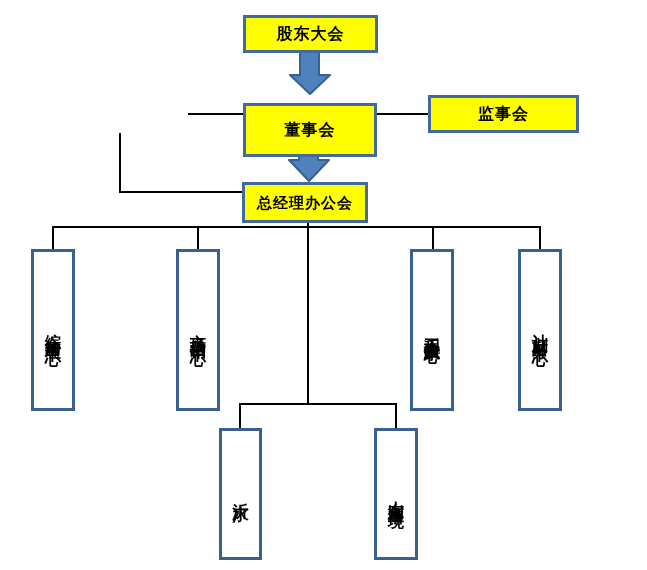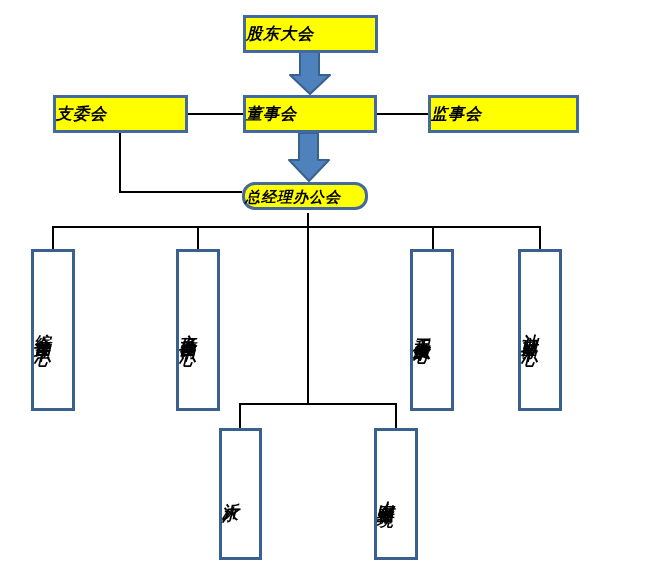--- a/index.html
+++ b/index.html
@@ -21,26 +21,25 @@
     background: var(--canvas-bg);
     font-family: "Liberation Sans", "DejaVu Sans", sans-serif;
     color: var(--text);
     overflow: hidden;
   }
   .node {
     position: absolute;
     box-sizing: border-box;
     display: flex;
     align-items: center;
-    justify-content: flex-start;
+    justify-content: center;
     font-weight: bold;
     font-size: 16px;
     line-height: 1;
     text-align: center;
-    font-style: italic;
   }
   .node-yellow {
     background: var(--committee-fill);
     border: 3px solid var(--committee-border);
     letter-spacing: 1px;
   }
   .node-white {
     background: var(--dept-fill);
     border: 3px solid var(--dept-border);
   }
@@ -86,33 +85,30 @@
     <polygon points="12,1 31,1 31,24 42,24 22,43 2,24 12,24"></polygon>
   </svg>
   <svg class="arrow" style="left:287px; top:132px;" width="44" height="51" viewBox="0 0 44 51">
     <polygon points="12,1 31,1 31,28 42,28 22,49 2,28 12,28"></polygon>
   </svg>
 
   <div class="node node-yellow" style="left:243px; top:15px; width:135px; height:38px;">
     <span>股东大会</span>
   </div>
 
-  <div class="node node-yellow" style="left:53px; top:95px; width:135px; height:38px;">
-    <span>支委会</span>
-  </div>
 
-  <div class="node node-yellow" style="left:243px; top:95px; width:134px; height:38px;">
+  <div class="node node-yellow" style="left:243px; top:103px; width:134px; height:54px;">
     <span>董事会</span>
   </div>
 
   <div class="node node-yellow" style="left:428px; top:95px; width:151px; height:38px;">
     <span>监事会</span>
   </div>
 
-  <div class="node node-yellow" style="left:242px; top:182px; width:126px; height:28px; font-size:15px;border-radius:13px;">
+  <div class="node node-yellow" style="left:242px; top:182px; width:126px; height:41px; font-size:15px;">
     <span>总经理办公会</span>
   </div>
 
   <div class="node node-white" style="left:31px; top:249px; width:44px; height:162px;">
     <span class="vtext">综合管理中心</span>
   </div>
 
   <div class="node node-white" style="left:176px; top:249px; width:44px; height:162px;">
     <span class="vtext">市场营销中心</span>
   </div>

